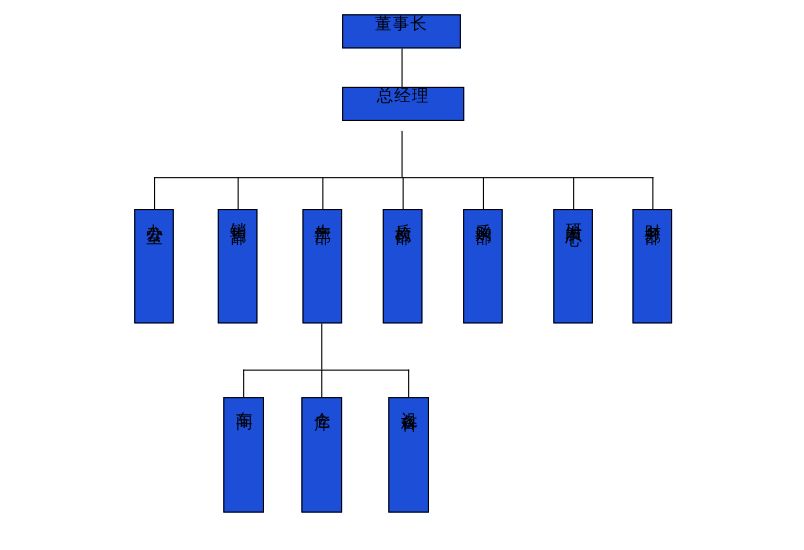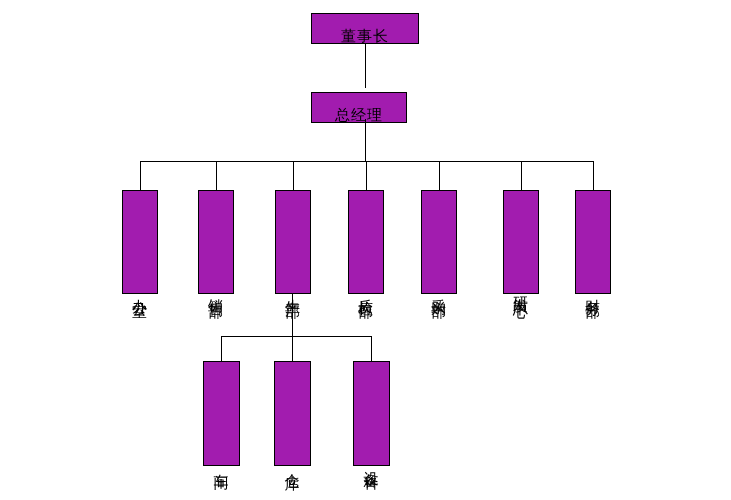--- a/index.html
+++ b/index.html
@@ -13,23 +13,23 @@
     height: 500px;
     background: #ffffff;
     font-family: "Liberation Sans", "DejaVu Sans", sans-serif;
     color: #000000;
     overflow: hidden;
   }
   .node {
     position: absolute;
     box-sizing: border-box;
     border: 1px solid #000000;
-    background: #a21caf;
+    background: #1d4ed8;
     display: flex;
-    align-items: flex-end;
+    align-items: flex-start;
     justify-content: center;
     font-size: 15px;
     line-height: 1;
   }
   .node.hnode span {
     letter-spacing: 1px;
     white-space: nowrap;
   }
   .node.vnode span {
     writing-mode: vertical-rl;
@@ -46,21 +46,21 @@
 <body>
 
 <div class="canvas">
 
   <div class="node hnode" style="left:311px; top:13px; width:108px; height:31px;">
     <span>董事长</span>
   </div>
 
   <div class="line" style="left:365px; top:44px; width:1px; height:44px;"></div>
 
-  <div class="node hnode" style="left:311px; top:92px; width:96px; height:31px;">
+  <div class="node hnode" style="left:311px; top:79px; width:111px; height:31px;">
     <span>总经理</span>
   </div>
 
   <div class="line" style="left:365px; top:119px; width:1px; height:42px;"></div>
 
   <div class="line" style="left:140px; top:161px; width:454px; height:1px;"></div>
 
   <div class="line" style="left:140px; top:161px; width:1px; height:29px;"></div>
   <div class="line" style="left:216px; top:161px; width:1px; height:29px;"></div>
   <div class="line" style="left:293px; top:161px; width:1px; height:29px;"></div>

